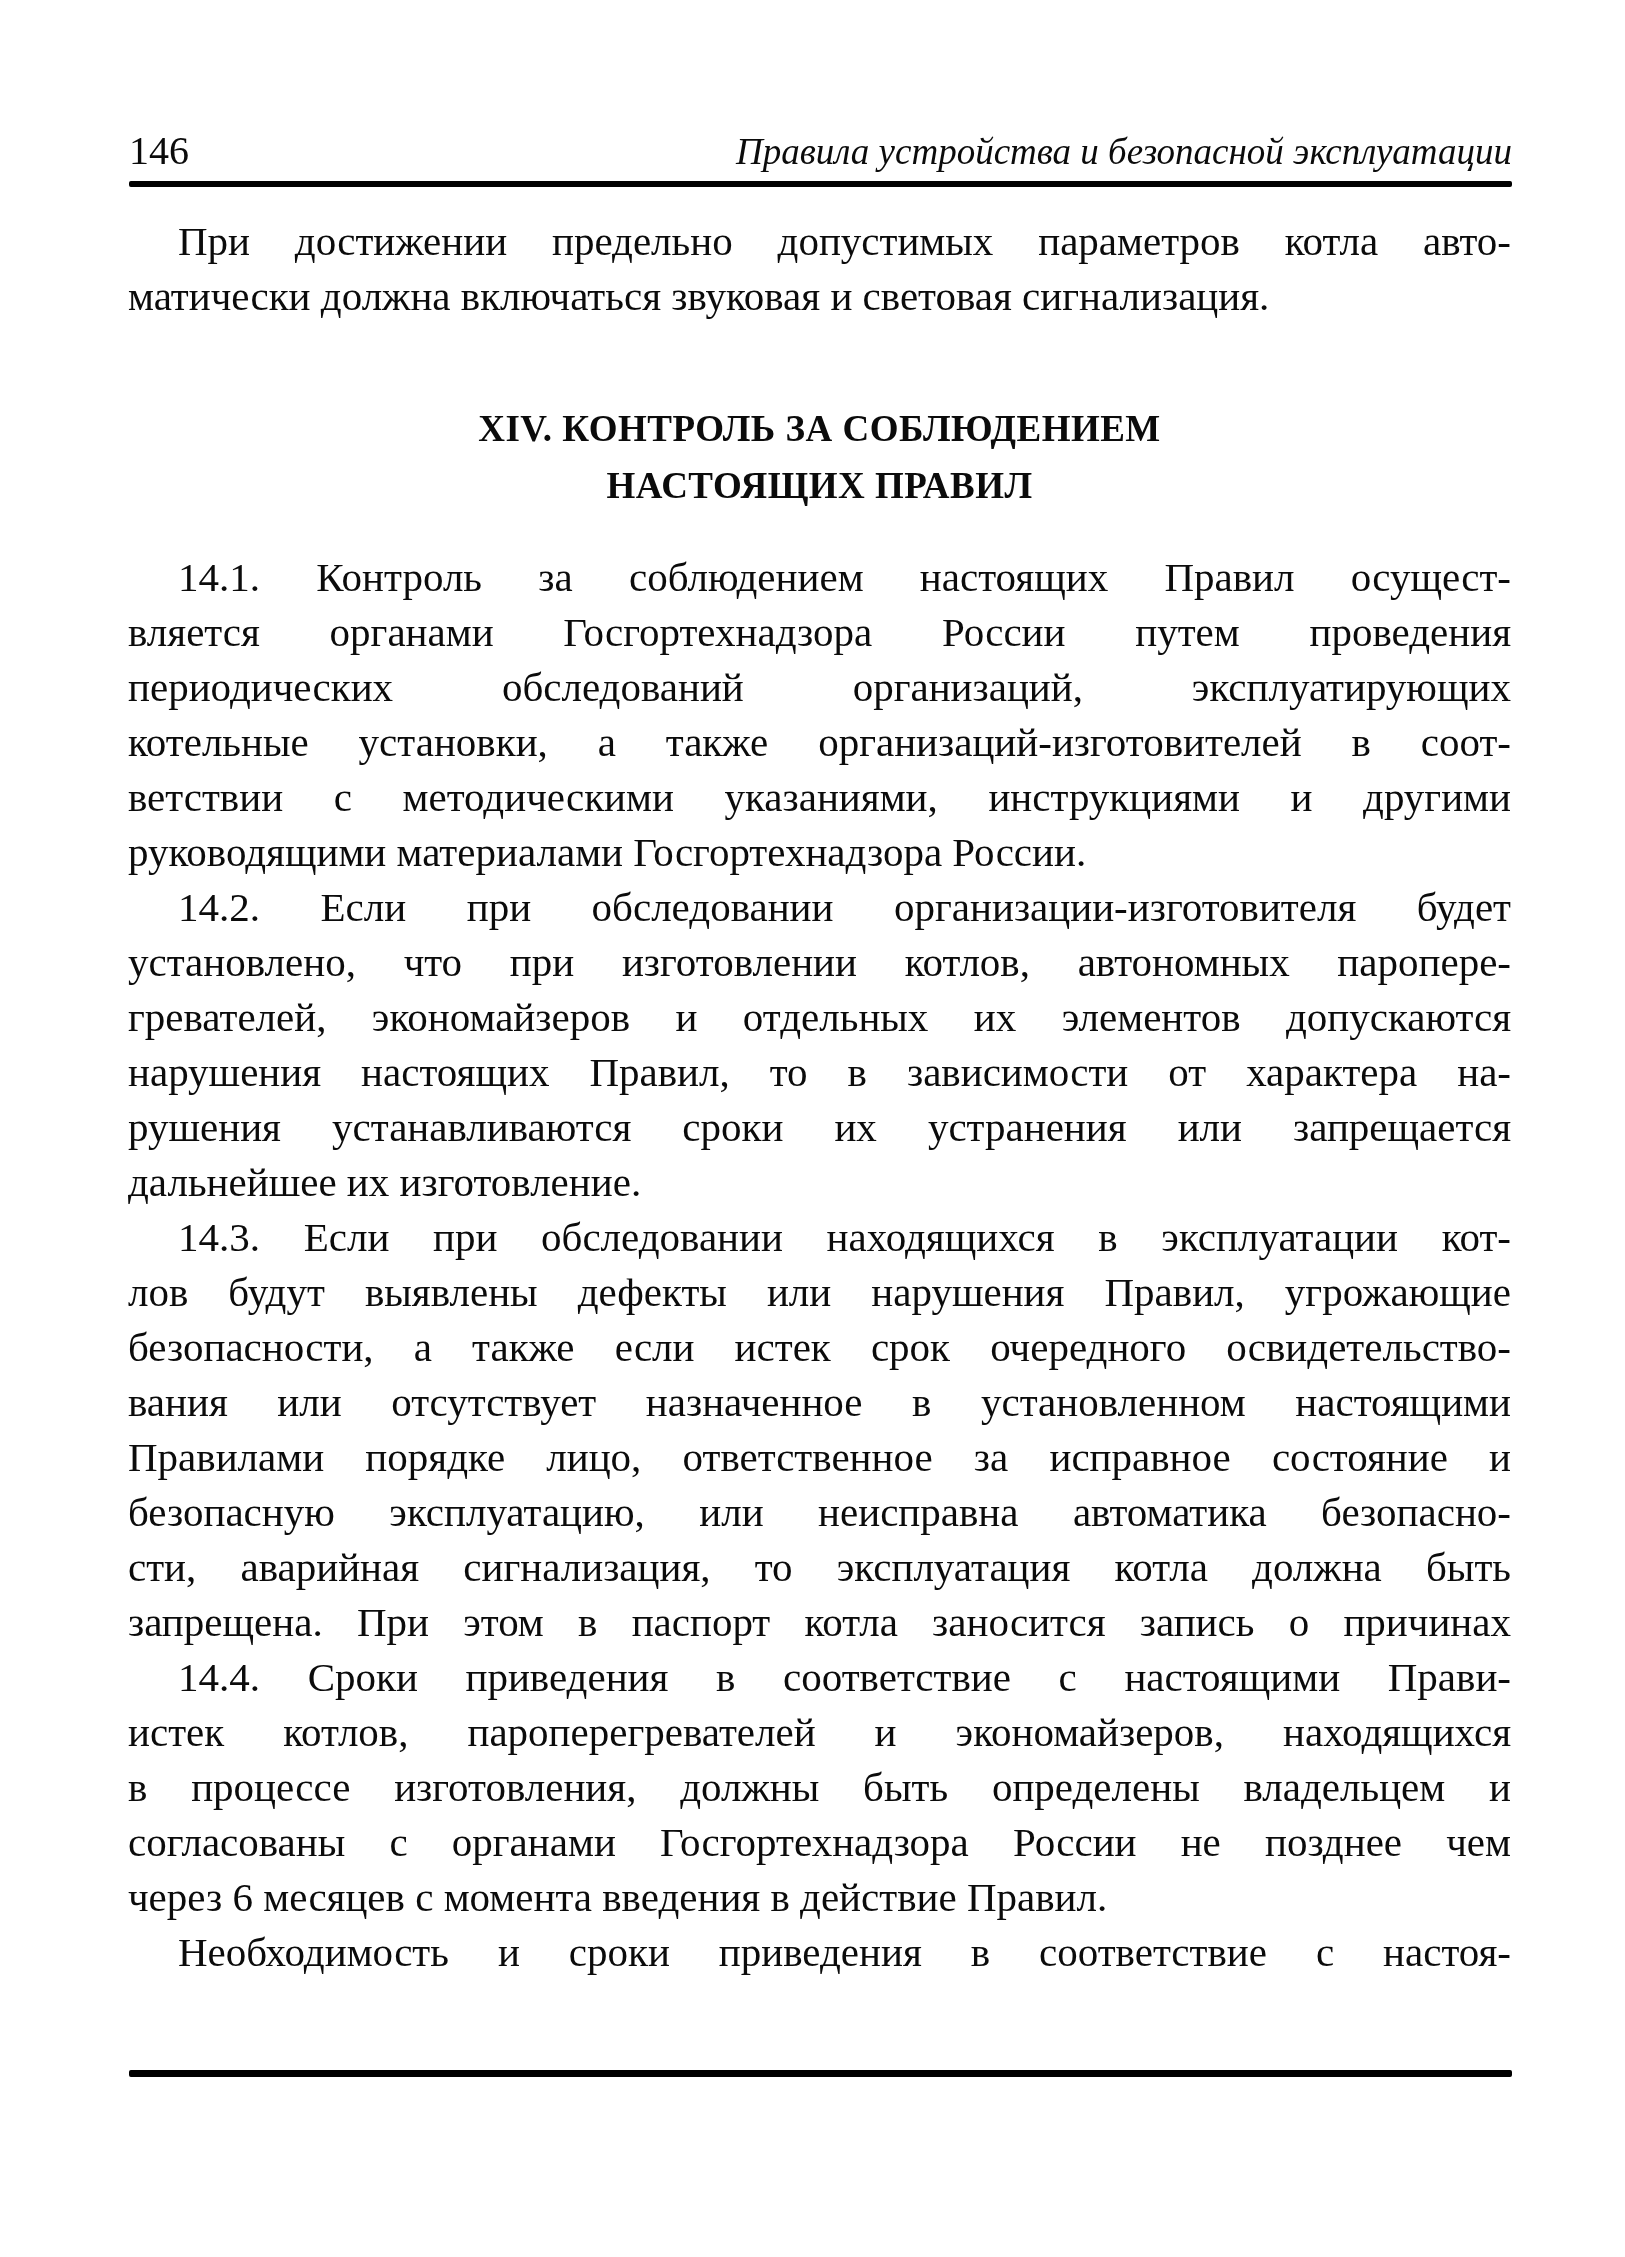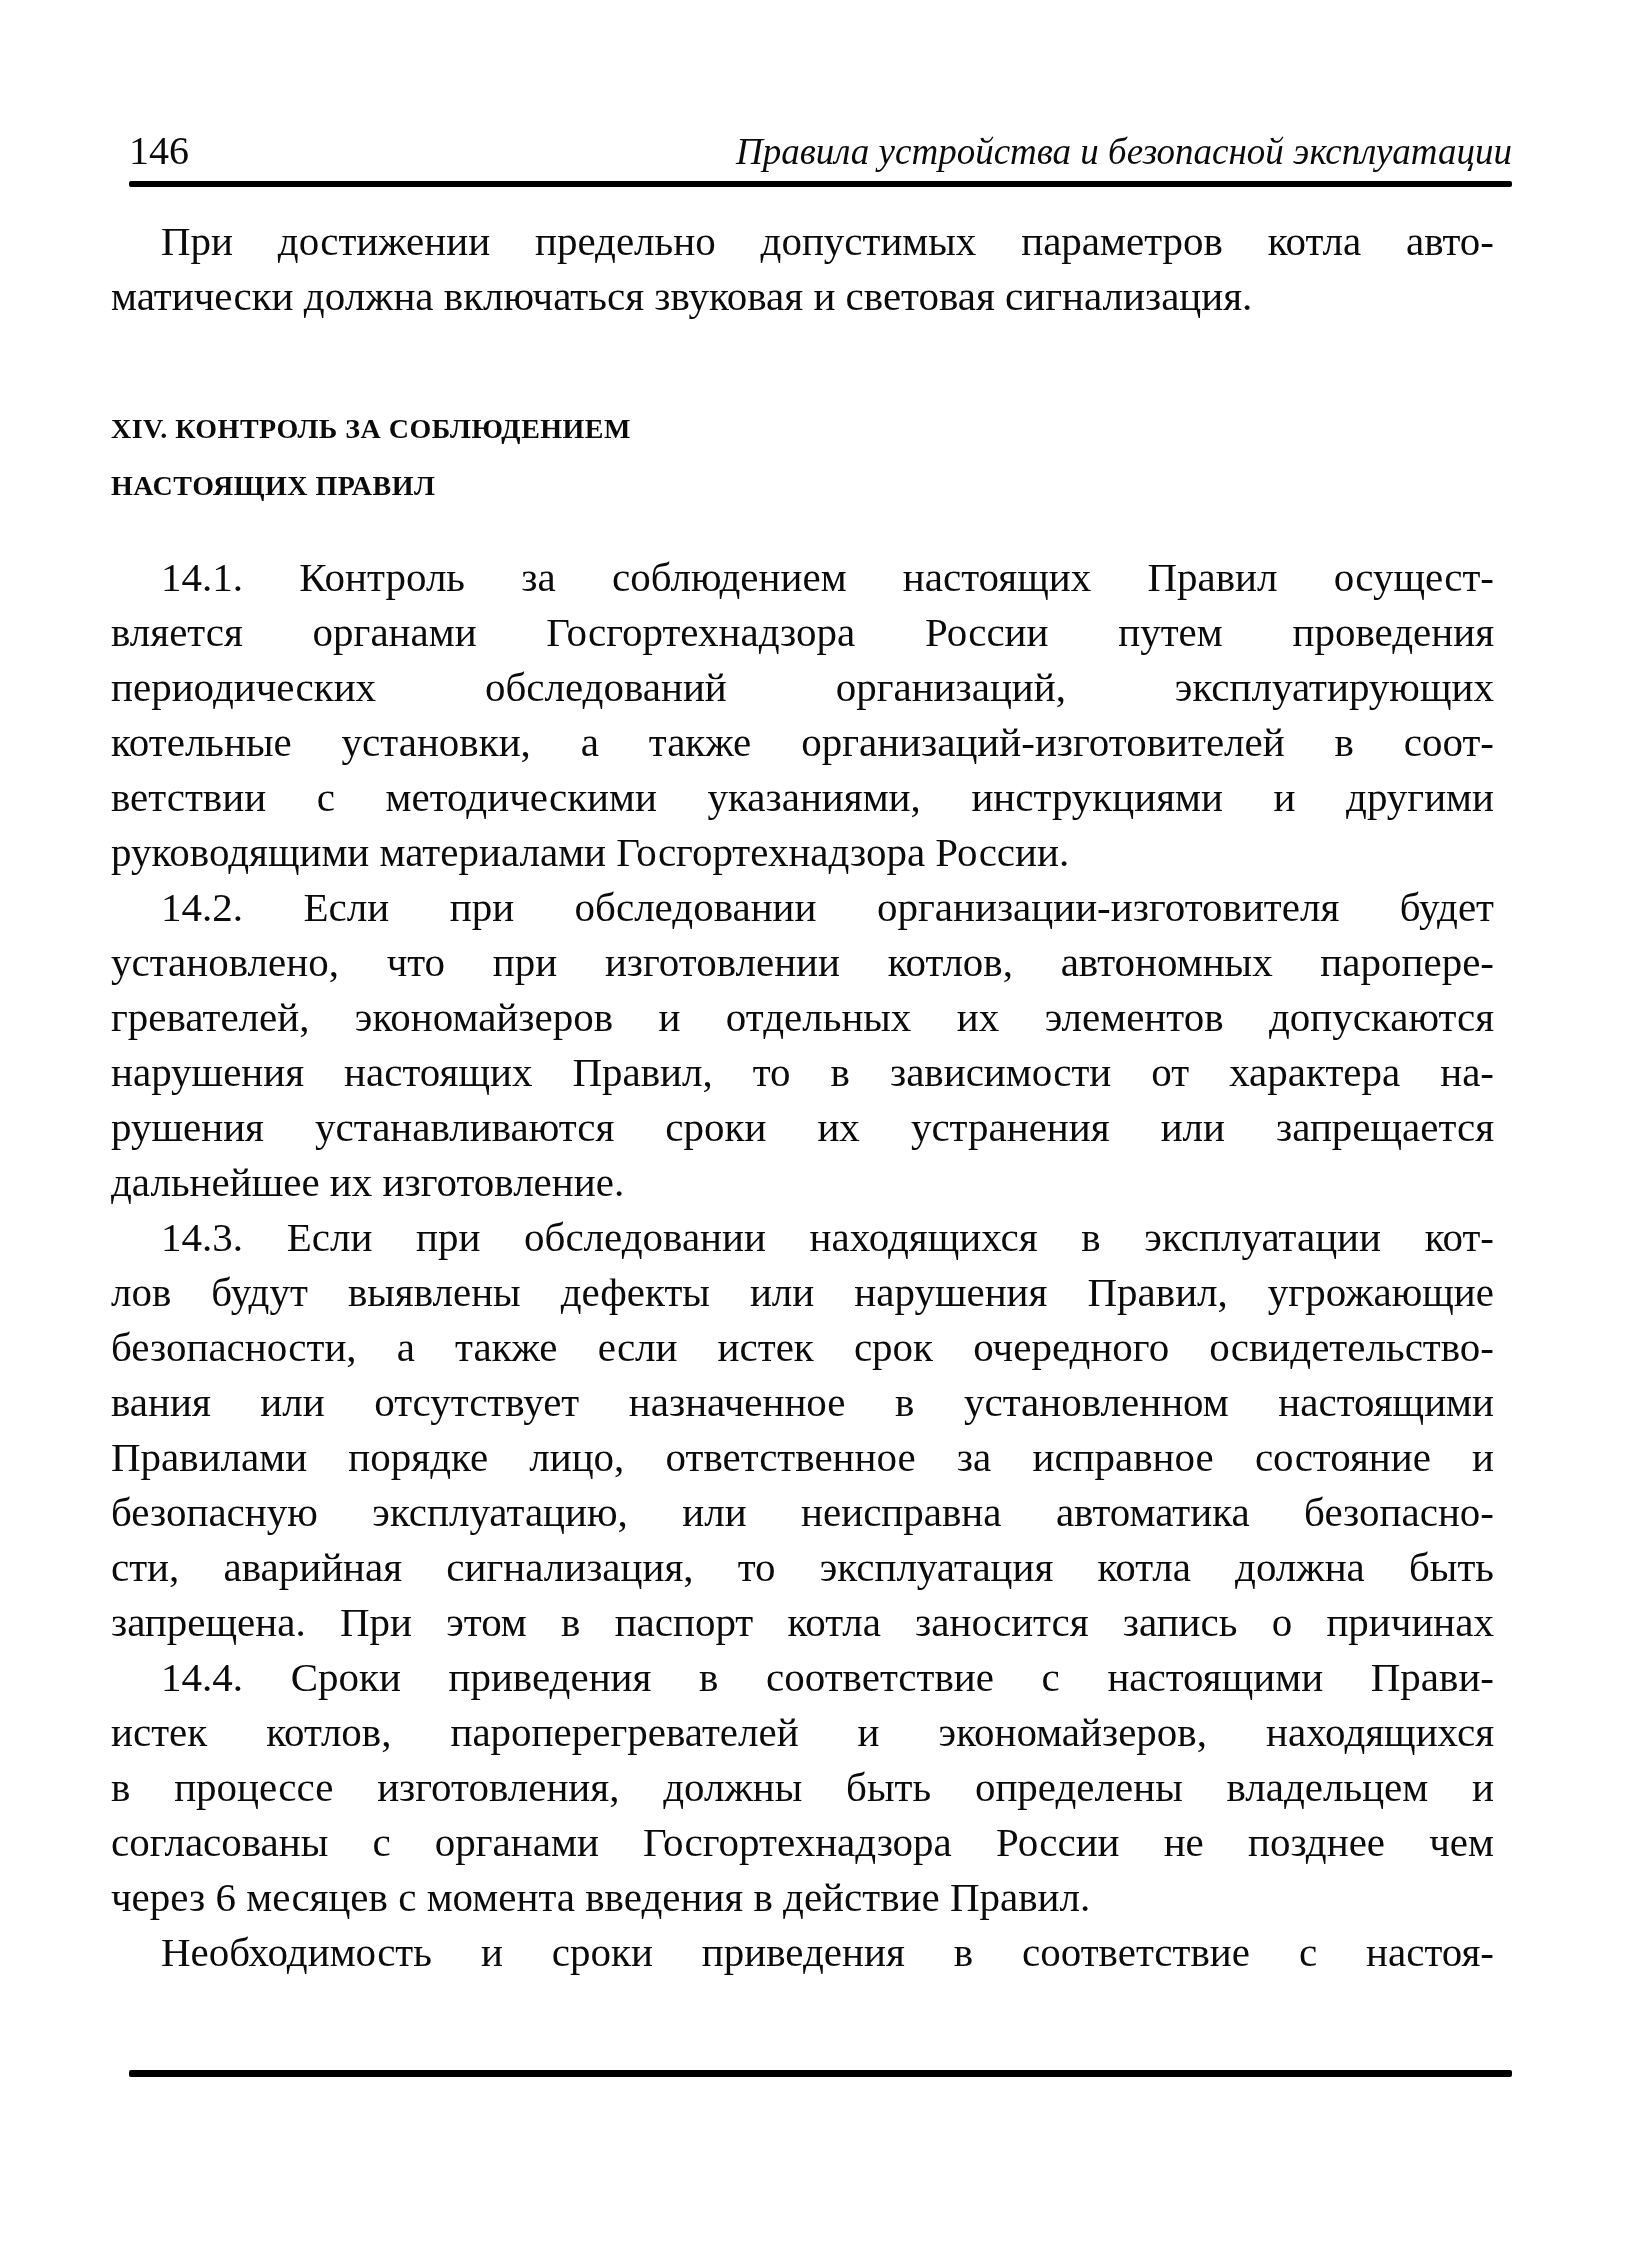--- a/index.html
+++ b/index.html
@@ -17,36 +17,37 @@
     display: flex; justify-content: space-between; align-items: baseline;
   }
   .pagenum { font-size: 40px; line-height: 42px; }
   .running-title { font-style: italic; font-size: 37px; line-height: 42px; }
 
   .rule { position: absolute; left: 129px; width: 1383px; background: #000; border-radius: 1.9px; }
   .rule-top { top: 181px; height: 5.7px; }
   .rule-bottom { top: 2070px; height: 6.7px; }
 
   .text-block {
-    position: absolute; top: 214px; left: 111px; width: 1383px;
+    position: absolute; top: 214px; left: 128px; width: 1383px;
     font-size: 41px;
   }
   .para { margin: 0; }
   .line {
     display: block;
     line-height: 55px;
     text-align: justify;
     text-align-last: justify;
   }
   .line.first { text-indent: 50px; }
   .line.end { text-align: center; text-align-last: left; }
 
   .section-heading {
     margin: 76px 0 36px 0;
-    font-size: 28px;
+    text-align: center;
+    font-size: 37px;
     font-weight: 700;
     line-height: 57px;
     letter-spacing: 0.5px;
   }
   .h-line { display: block; }
 </style>
 </head>
 <body>
 
 <div class="page">

